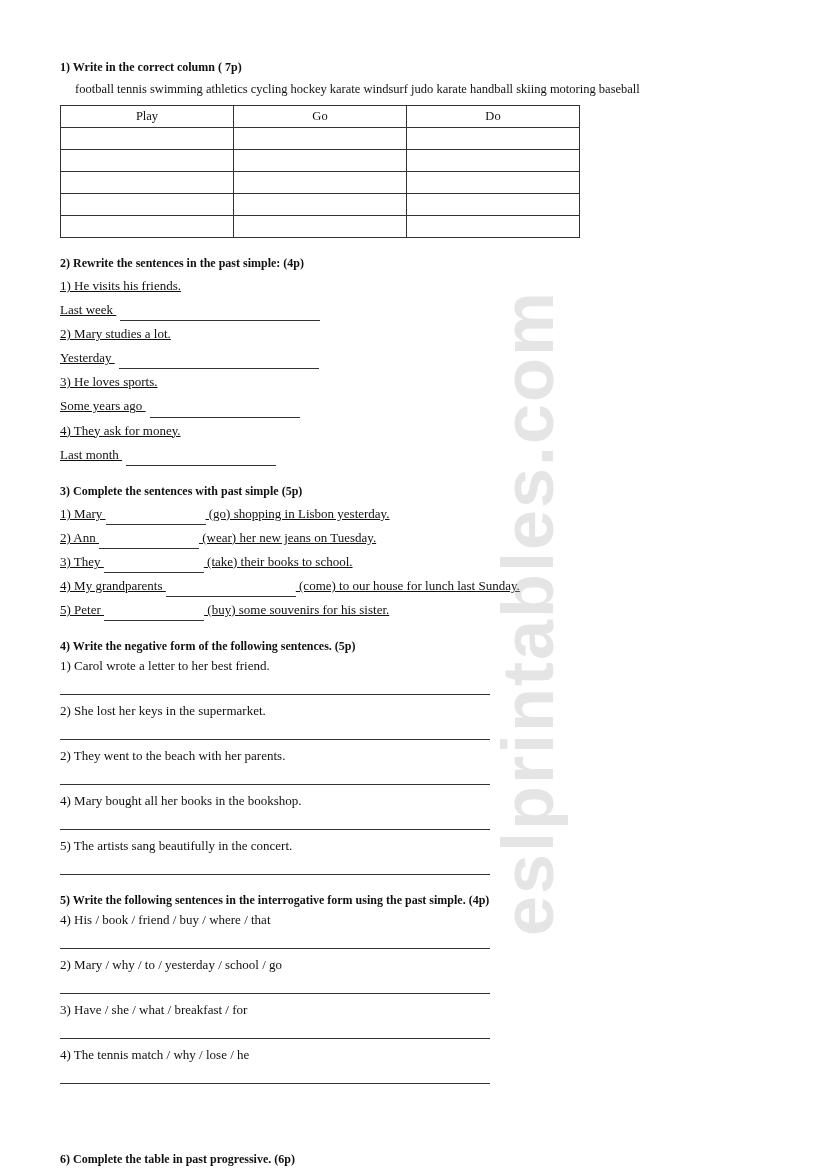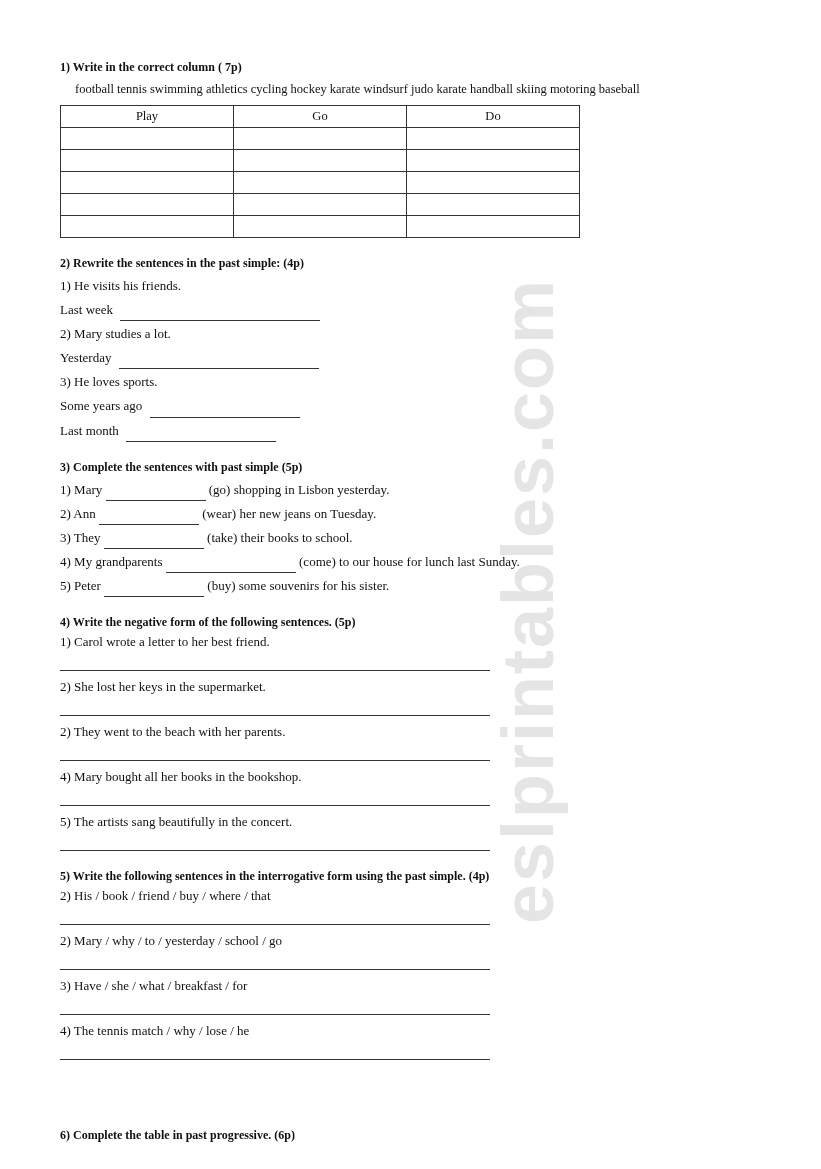--- a/index.html
+++ b/index.html
@@ -99,20 +99,21 @@
       display: block;
       border-bottom: 1px solid #333;
       width: 430px;
       margin: 3px 0 8px 0;
       height: 18px;
     }
 
     .line-item {
       margin-bottom: 2px;
       line-height: 1.7;
+      text-decoration: underline;
     }
 
     .sentence-block {
       margin-bottom: 6px;
     }
 
     .sentence-text {
       margin-bottom: 1px;
     }
 
@@ -179,20 +180,21 @@
   </div>
 
   <div class="section">
     <div class="section-title">2) Rewrite the sentences in the past simple:  (4p)</div>
     <div class="line-item">1) He visits his friends.</div>
     <div class="line-item">Last week <span class="fill-line"></span></div>
     <div class="line-item">2) Mary studies a lot.</div>
     <div class="line-item">Yesterday <span class="fill-line"></span></div>
     <div class="line-item">3) He loves sports.</div>
     <div class="line-item">Some years ago <span class="fill-line-short"></span></div>
+    <div class="line-item">4) They ask for money.</div>
     <div class="line-item">Last month <span class="fill-line-short"></span></div>
   </div>
 
   <div class="section">
     <div class="section-title">3) Complete the sentences with past simple  (5p)</div>
     <div class="line-item">1) Mary <span class="inline-blank-sm"></span> (go) shopping in Lisbon yesterday.</div>
     <div class="line-item">2) Ann <span class="inline-blank-sm"></span> (wear) her new jeans on Tuesday.</div>
     <div class="line-item">3) They <span class="inline-blank-sm"></span> (take) their books to school.</div>
     <div class="line-item">4) My grandparents <span class="inline-blank"></span> (come) to our house for lunch last Sunday.</div>
     <div class="line-item">5) Peter <span class="inline-blank-sm"></span> (buy) some souvenirs for his sister.</div>
@@ -224,21 +226,21 @@
     <div class="sentence-block">
       <div class="sentence-text">5) The artists sang beautifully in the concert.</div>
       <div class="answer-line"></div>
     </div>
   </div>
 
   <div class="section">
     <div class="section-title">5) Write the following sentences in the interrogative form using the past simple. (4p)</div>
 
     <div class="sentence-block">
-      <div class="sentence-text">2) His / book / friend / buy / where / that</div>
+      <div class="sentence-text">4) His / book / friend / buy / where / that</div>
       <div class="answer-line"></div>
     </div>
 
     <div class="sentence-block">
       <div class="sentence-text">2) Mary / why / to / yesterday / school / go</div>
       <div class="answer-line"></div>
     </div>
 
     <div class="sentence-block">
       <div class="sentence-text">3) Have / she / what / breakfast / for</div>

